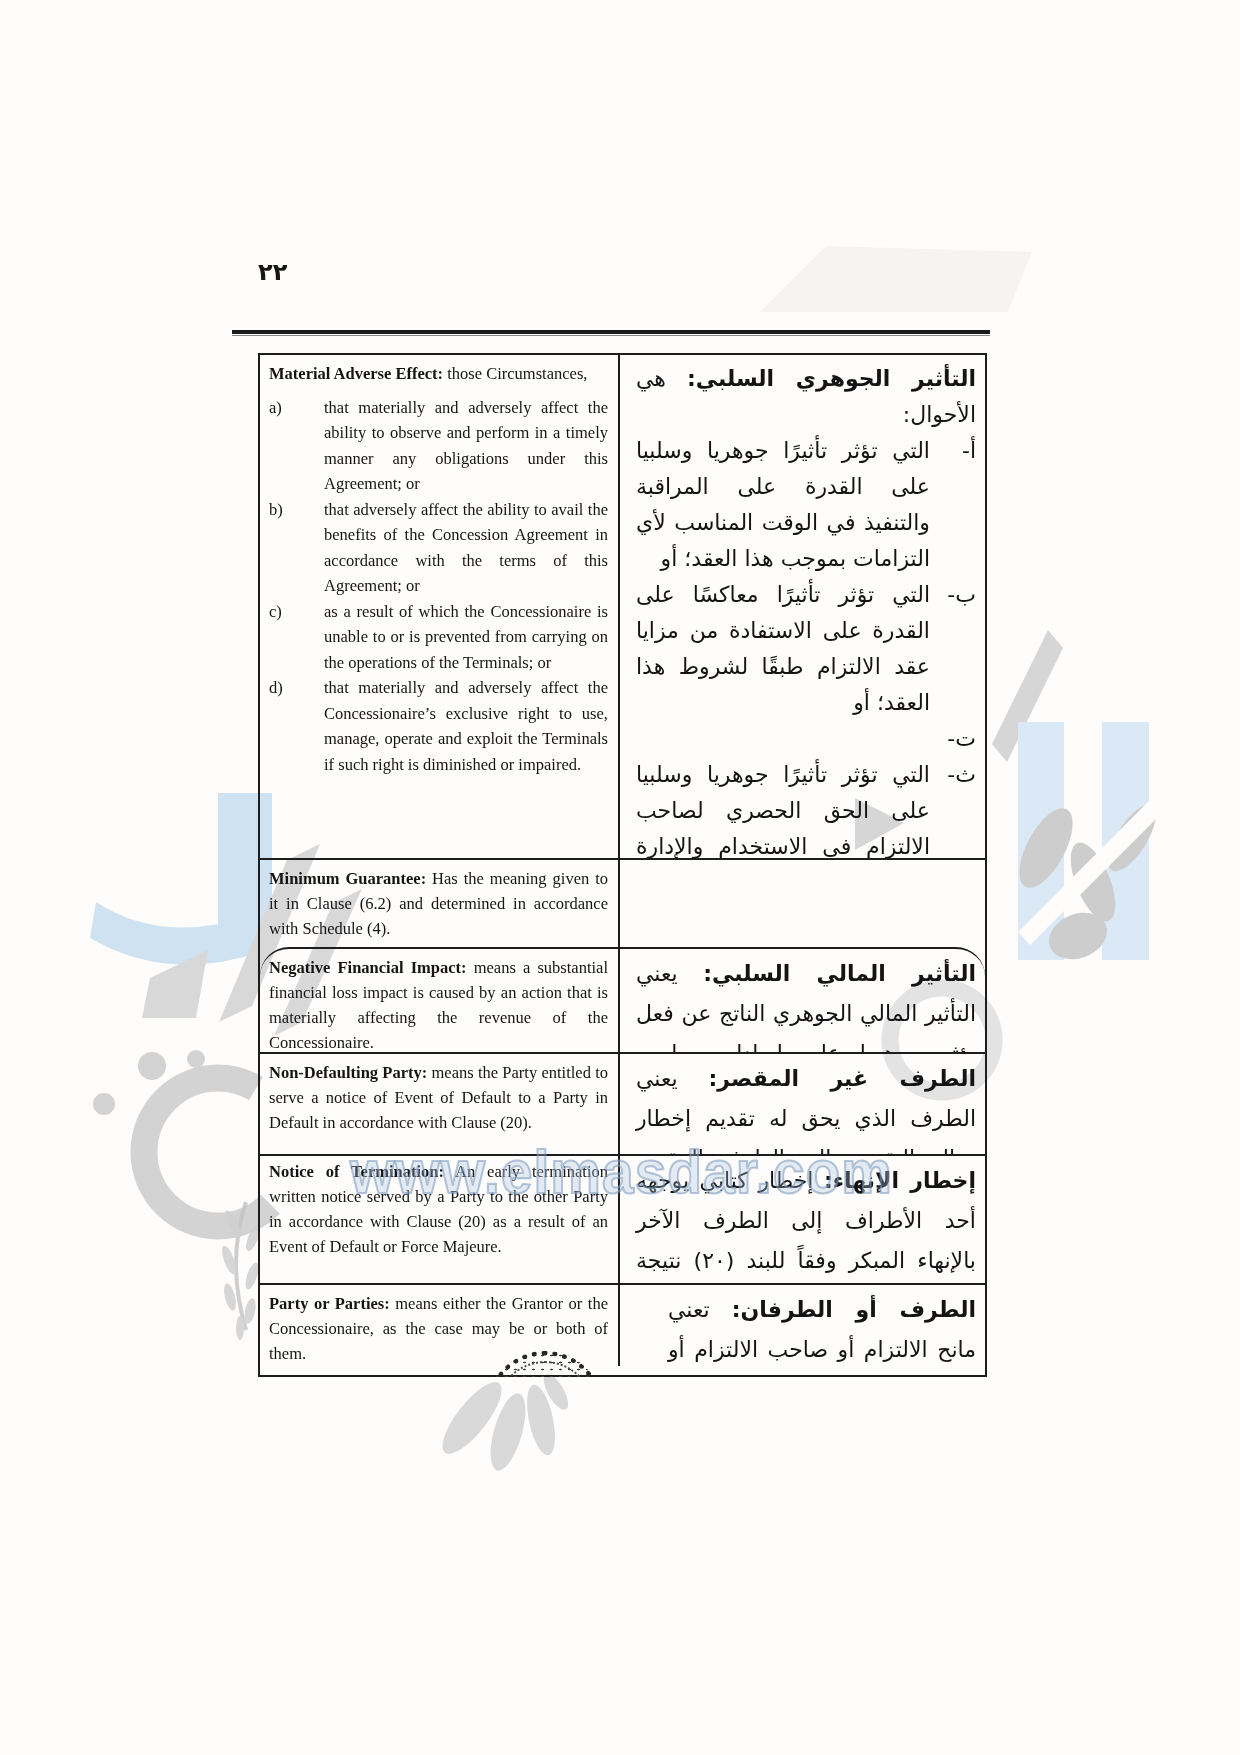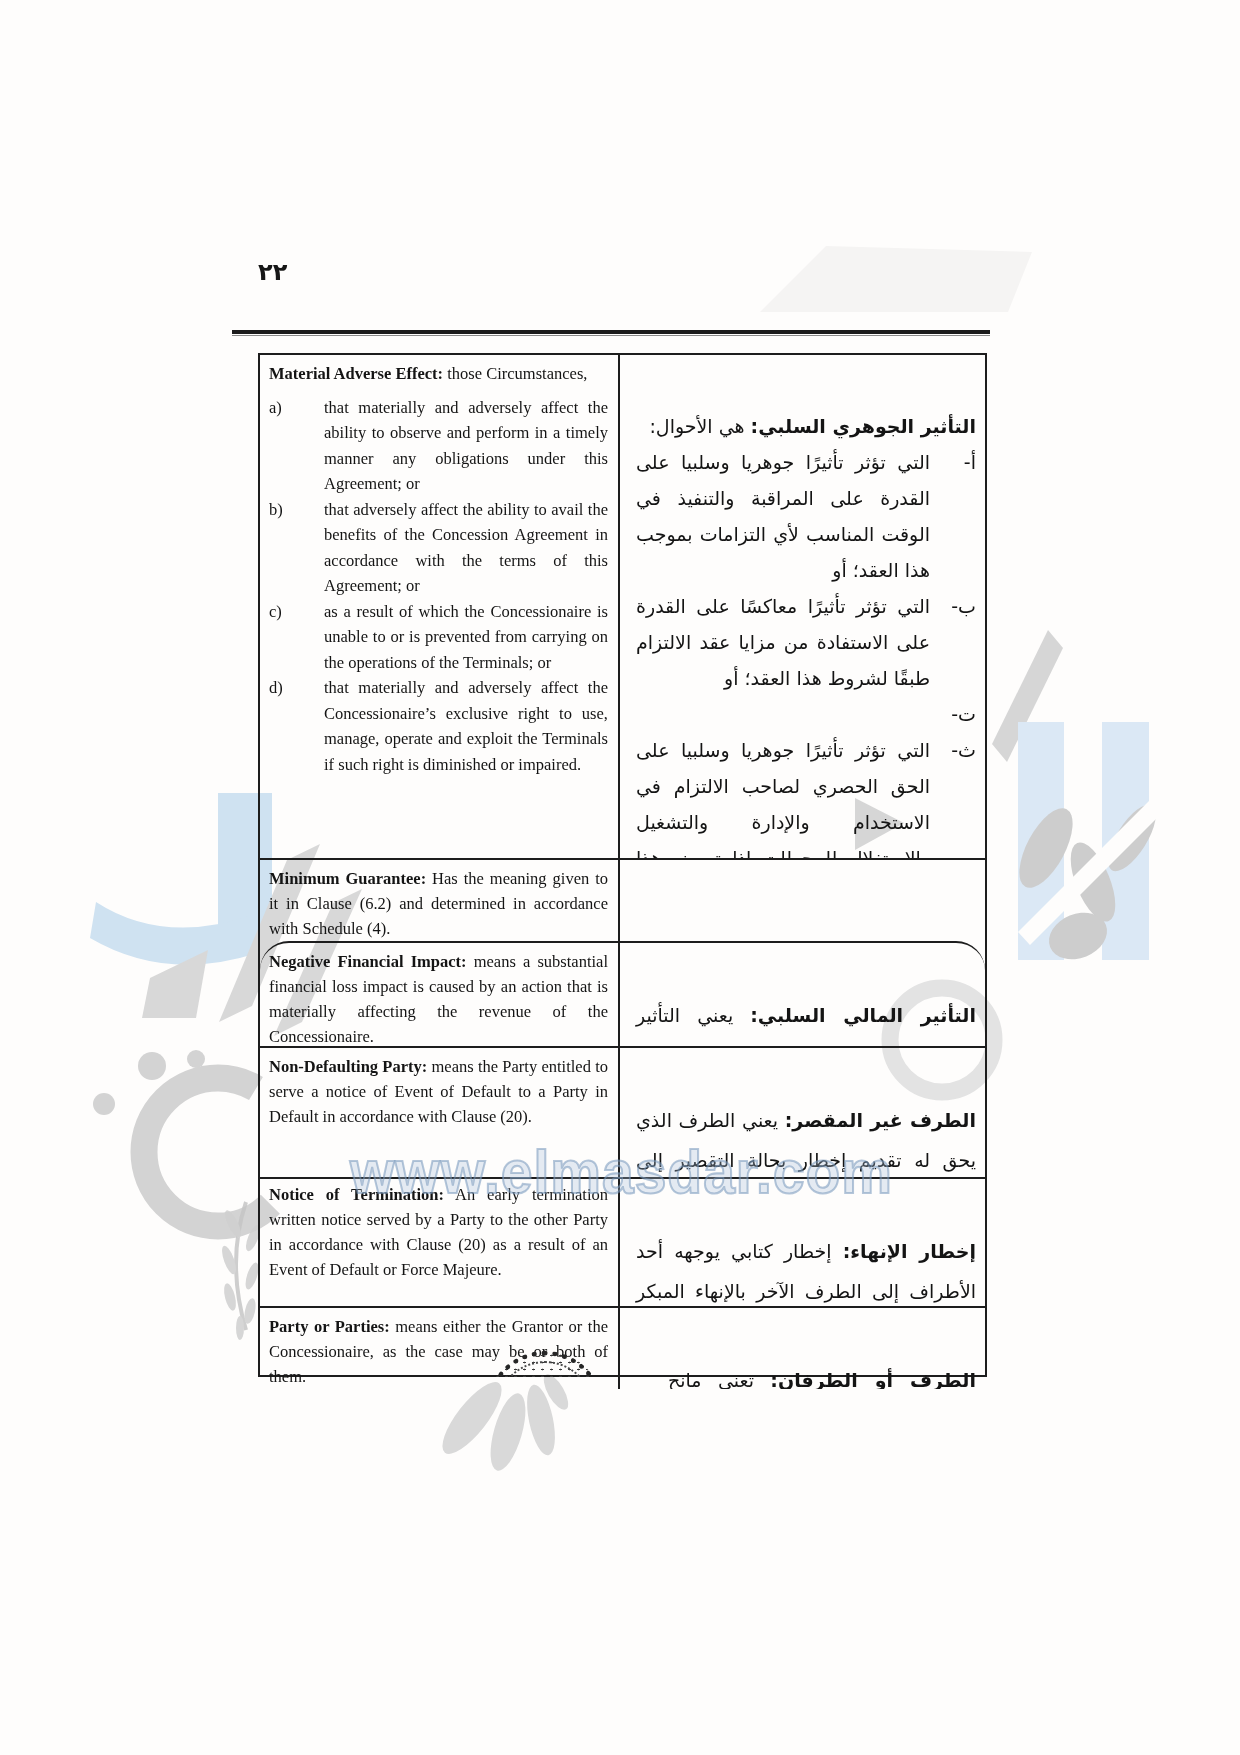--- a/index.html
+++ b/index.html
@@ -28,29 +28,29 @@
   .gz-rule::after{ content:""; position:absolute; left:0; top:5px; width:100%;
                height:1px; background:#8a8a8a; }
 
   
   .def-table { position:absolute; left:258px; top:353px; width:729px; height:1024px;
                border:2px solid #1d1d1d; display:flex; flex-direction:column;
                background:transparent; }
   .trow { display:flex; width:100%;gap:8px; }
   .trow + .trow { border-top:2px solid #1d1d1d; }
   .r1{height:503px;} .r2{height:89px;} .r3{height:105px;border-radius:29px;}
-  .r4{height:131px;} .r5{height:129px;} .r6{height:83px;}
+  .r4{height:102px;} .r5{height:129px;} .r6{height:83px;}
 
   .cell { overflow:hidden; color:#141414; }
   .en   { width:360px; border-right:2px solid #1d1d1d; padding:6px 10px 0 9px;
           font-family:"Liberation Serif",serif; font-size:16.5px;
           line-height:25.5px; text-align:justify; }
   .ar   { flex:1; direction:rtl; padding:6px 9px 0 8px;
-          font-family:"DejaVu Sans",sans-serif; font-size:19px;
-          line-height:36px; text-align:justify;margin-top:47px; }
+          font-family:"DejaVu Sans",sans-serif; font-size:22px;
+          line-height:36px; text-align:justify; }
   .trow.simple .en { line-height:25px; }
   .trow.simple .ar { line-height:40px; padding-top:5px; }
   .r6 .ar { padding-top:2px;padding-left:40px; }
   .r5 .en { padding-top:3px; }
   b { font-weight:bold; }
 
   .li { display:flex; }
   .en .li .mk { flex:none; width:55px; }
   .ar .li .mk { flex:none; width:46px; }
   .li .tx { flex:1; text-align:justify; }

